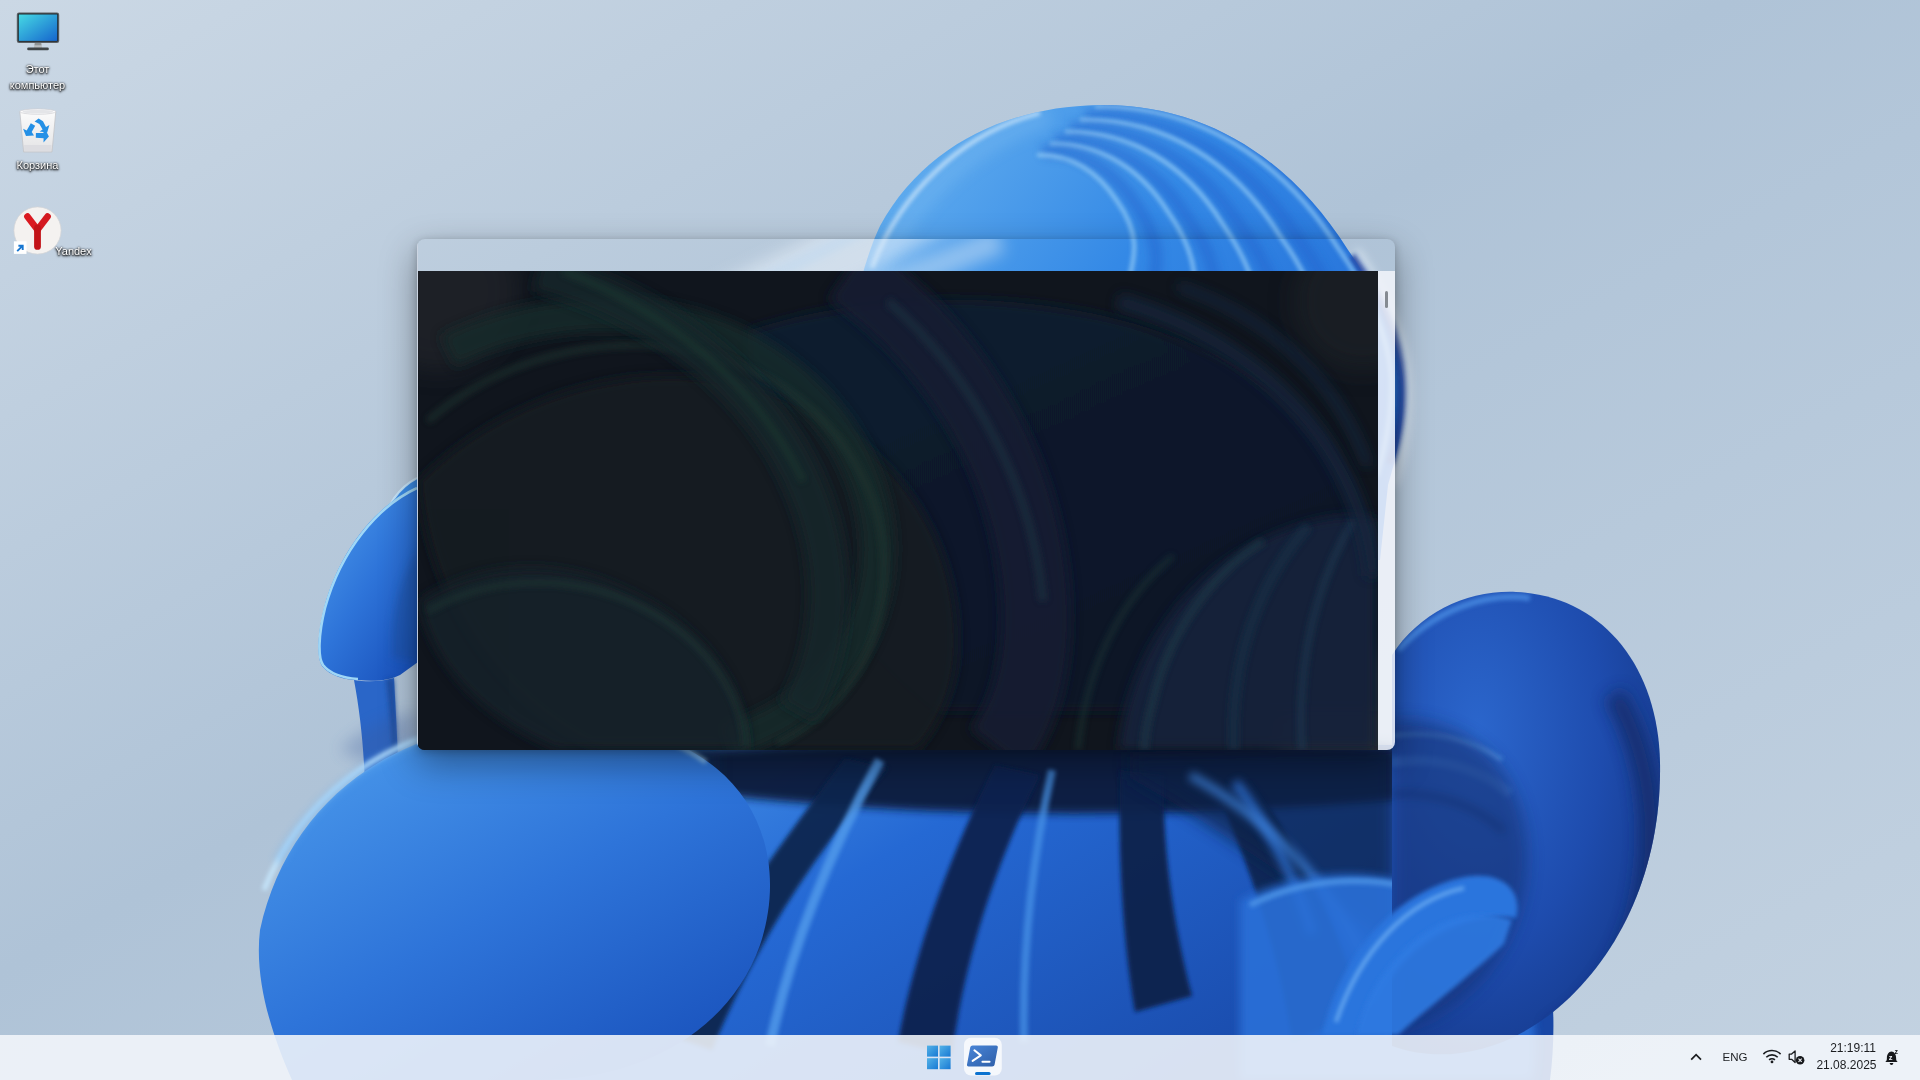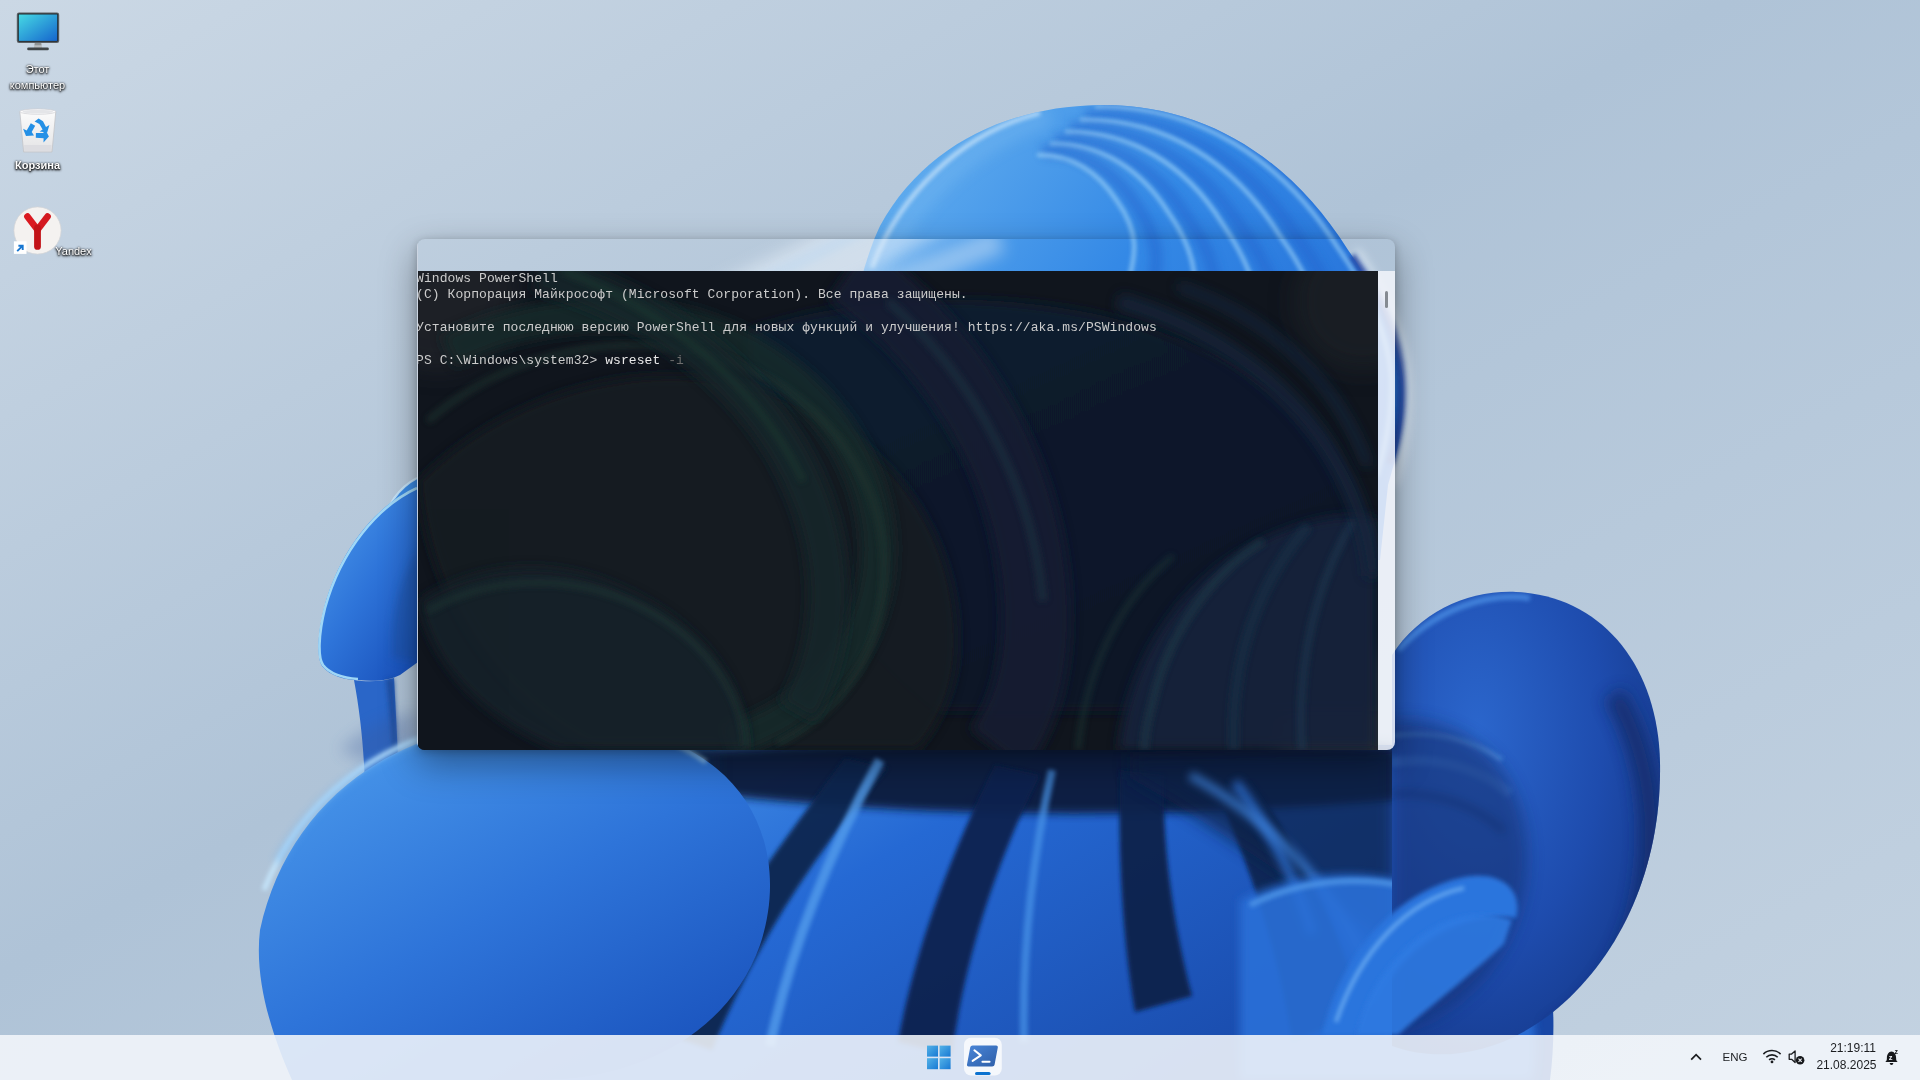--- a/index.html
+++ b/index.html
@@ -159,21 +159,21 @@
 
     <path d="M 1322,1035 C 1340,958 1388,900 1452,880 C 1498,866 1524,888 1516,918
              C 1472,912 1424,934 1394,974 C 1372,1003 1360,1022 1356,1035 Z" fill="#2b74dd" filter="url(#b2)"></path>
     <path d="M 1356,1035 C 1362,1006 1378,976 1402,952 C 1434,920 1472,906 1512,920 L 1504,944
              C 1470,976 1430,1006 1398,1035 Z" fill="#2e7ae2" opacity="0.9" filter="url(#b2)"></path>
     <path d="M 1336,1022 C 1360,950 1408,900 1464,888" stroke="#6aabf2" stroke-width="4" fill="none" opacity="0.9" filter="url(#b2)"></path>
 
   </svg>
 
   <div id="icon-pc" class="dicon" style="left:0px;top:62px;width:75px;">Этот<br>компьютер</div>
-  <div id="icon-bin" class="dicon" style="left:0px;top:158px;width:75px;font-weight:bold;">Корзина</div>
+  <div id="icon-bin" class="dicon" style="left:0px;top:158px;width:75px;">Корзина</div>
   <div id="icon-ya" class="dicon" style="left:0px;top:244px;width:75px;padding-left:36px;">Yandex</div>
   <svg id="dicons" width="80" height="280" viewBox="0 0 80 280" style="position:absolute;left:0;top:0;">
     <defs>
       <linearGradient id="scr" x1="0" y1="0" x2="1" y2="1">
         <stop offset="0" stop-color="#46d9e4"></stop>
         <stop offset="1" stop-color="#1565cd"></stop>
       </linearGradient>
       <linearGradient id="bing" x1="0" y1="0" x2="0" y2="1">
         <stop offset="0" stop-color="#fbfbfb"></stop>
         <stop offset="0.8" stop-color="#e9e9ea"></stop>
@@ -261,26 +261,20 @@
         <path d="M 700,479 C 710,390 760,310 840,270 C 890,245 935,240 958,248 L 958,479 Z" fill="#12203a" opacity="0.95" filter="url(#tb6)"></path>
         <path d="M 845,270 C 790,305 750,365 735,430 C 728,455 726,470 727,479" stroke="#1c3644" stroke-width="7" fill="none" opacity="0.9" filter="url(#tb3)"></path>
         <path d="M 890,255 C 850,300 825,360 818,420 C 815,445 815,465 816,479" stroke="#182e44" stroke-width="10" fill="none" opacity="0.8" filter="url(#tb3)"></path>
         <path d="M 935,250 C 905,300 888,360 884,420 C 882,445 883,465 884,479" stroke="#1c3850" stroke-width="6" fill="none" opacity="0.8" filter="url(#tb3)"></path>
         <path d="M 660,479 C 668,400 700,330 755,285" stroke="#1f3b39" stroke-width="5" fill="none" opacity="0.6" filter="url(#tb3)"></path>
 
         <path d="M 700,30 C 790,55 870,110 915,185 C 940,227 952,270 955,305" stroke="#15253e" stroke-width="16" fill="none" opacity="0.8" filter="url(#tb6)"></path>
         <path d="M 760,15 C 850,45 920,110 950,195" stroke="#182a44" stroke-width="9" fill="none" opacity="0.7" filter="url(#tb6)"></path>
       </svg>
     </div>
-    <pre class="tx">Windows PowerShell
-(C) Корпорация Майкрософт (Microsoft Corporation). Все права защищены.
-
-Установите последнюю версию PowerShell для новых функций и улучшения! https://aka.ms/PSWindows
-
-PS C:\Windows\system32&gt; <span class="wt">wsreset</span> <span class="dim">-i</span></pre>
     <div id="gutter">
         <div id="thumb"></div>
       </div>
     <div id="lborder"></div>
   </div>
 
   <div id="taskbar">
     <svg width="1920" height="46" viewBox="0 0 1920 46" style="position:absolute;left:0;top:0;">
       <defs>
         <linearGradient id="wsq" x1="0" y1="0" x2="1" y2="1">

